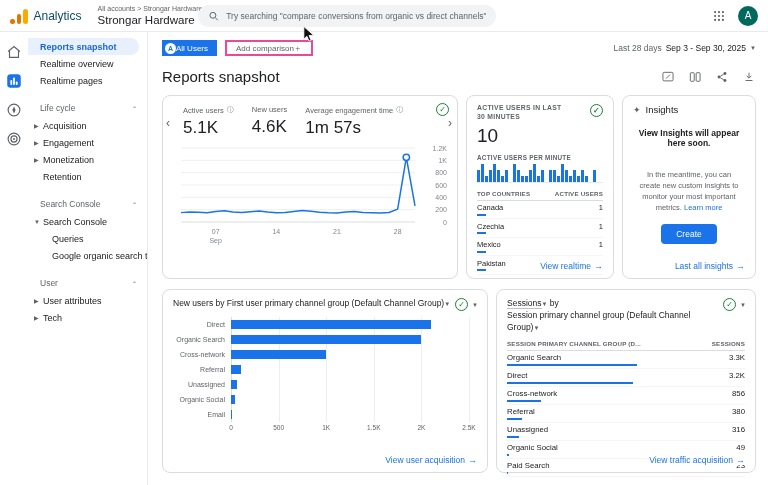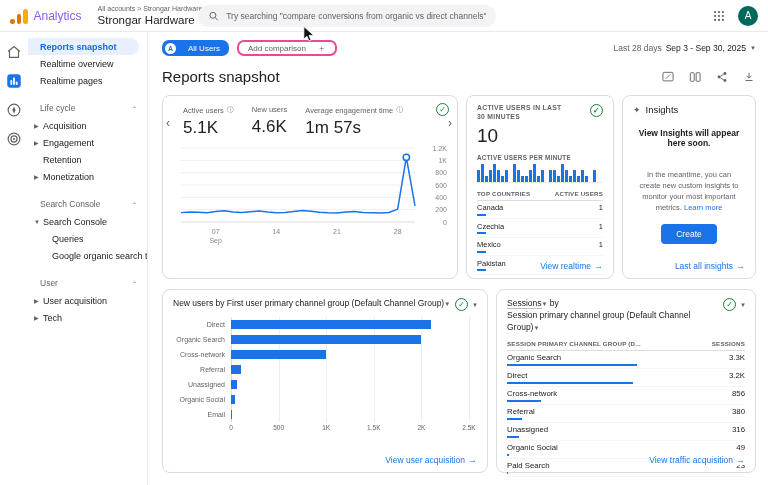--- a/index.html
+++ b/index.html
@@ -4,21 +4,21 @@
 <style>
   *{box-sizing:border-box;margin:0;padding:0}
   html,body{width:768px;height:485px;overflow:hidden;background:#fff;
     font-family:"Liberation Sans",sans-serif;color:#202124}
   
   .header{height:32px;display:flex;align-items:center;padding:0 10px;border-bottom:1px solid #e8eaed;position:relative;background:#fff}
   .ga-logo{display:flex;align-items:flex-end;gap:2px;height:16px;margin-right:6px}
   .ga-dot{width:4.5px;height:4.5px;border-radius:50%;background:#e37400}
   .ga-bar-m{width:4.5px;height:9.5px;border-radius:2.5px;background:#e37400}
   .ga-bar-t{width:4.5px;height:15px;border-radius:2.5px;background:#f9ab00}
-  .app-name{font-size:12px;color:#8b5cf6}
+  .app-name{font-size:12px;color:#0c4a6e}
   .account-block{margin-left:16px;cursor:pointer}
   .breadcrumb{font-size:7px;color:#5f6368}
   .property{font-size:11.5px;color:#202124;display:flex;align-items:center;gap:3px;margin-top:2px}
   .drop-caret{font-size:6px;color:#5f6368}
   .searchbar{position:absolute;left:198px;top:5px;width:298px;height:22px;background:#f1f3f4;border-radius:12px;display:flex;align-items:center;padding:0 10px;gap:7px}
   .searchbar input{border:none;background:transparent;outline:none;font-size:8.5px;color:#5f6368;width:100%;font-family:inherit}
   .searchbar input::placeholder{color:#5f6368}
   .header-right{margin-left:auto;display:flex;align-items:center;gap:12px}
   .avatar{width:20px;height:20px;border-radius:50%;background:#00695c;color:#fff;font-size:10px;display:flex;align-items:center;justify-content:center;cursor:pointer}
   
@@ -31,21 +31,21 @@
   .nav-item.active{background:#e8f0fe;color:#1967d2;border-radius:0 14px 14px 0;margin-right:8px;font-weight:bold}
   .nav-item .arrow{width:9px;font-size:6px;color:#5f6368;flex:none}
   .nav-item .arrow-spacer{width:9px;flex:none}
   .nav-item.child{padding-left:24px;color:#202124}
   .nav-section{margin-top:8px}
   .nav-section-title{display:flex;justify-content:space-between;align-items:center;padding:6px 10px 4px 12px;color:#5f6368;font-size:8.5px}
   .collapse-chevron{font-size:6px;color:#5f6368;cursor:pointer}
   
   .main{flex:1;padding:4px 12px 0 14px;position:relative;overflow:hidden}
   .toolbar{display:flex;align-items:center;height:24px}
-  .chip{display:flex;align-items:center;gap:12px;height:16px;border-radius:7px;font-size:8px;cursor:pointer}
+  .chip{display:flex;align-items:center;gap:0;height:16px;border-radius:0;font-size:8px;cursor:pointer}
   .chip-all{background:#1a73e8;color:#fff;padding:0 9px 0 3px}
   .chip-a{width:11px;height:11px;border-radius:50%;background:#fff;color:#1a73e8;font-size:7px;font-weight:bold;display:flex;align-items:center;justify-content:center}
   .chip-add{border:2px solid #ec4899;color:#5f6368;padding:0 9px;margin-left:8px}
   .chip-add .plus{font-size:8px}
   .daterange{margin-left:auto;font-size:8.5px;display:flex;gap:4px;align-items:center;cursor:pointer}
   .dr-label{color:#5f6368}
   .dr-value{color:#202124}
   .title-row{display:flex;align-items:center;margin-top:8px}
   .page-title{font-size:15px;font-weight:400;color:#202124}
   .title-icons{margin-left:auto;display:flex;gap:13px;align-items:center}
@@ -208,26 +208,26 @@
           </div>
           <div class="nav-item arrowed">
             <span class="arrow">▶</span>
             <span class="nav-label">Acquisition</span>
           </div>
           <div class="nav-item arrowed">
             <span class="arrow">▶</span>
             <span class="nav-label">Engagement</span>
           </div>
           <div class="nav-item arrowed">
+            <span class="arrow">▶</span>
+            <span class="nav-label">Monetization</span>
+          </div>
+          <div class="nav-item arrowed">
             <span class="arrow-spacer"></span>
             <span class="nav-label">Retention</span>
-          </div>
-          <div class="nav-item arrowed">
-            <span class="arrow">▶</span>
-            <span class="nav-label">Monetization</span>
           </div>
         </div>
         <div class="nav-section">
           <div class="nav-section-title">
             <span>Search Console</span>
             <span class="collapse-chevron">⌃</span>
           </div>
           <div class="nav-item arrowed">
             <span class="arrow">▼</span>
             <span class="nav-label">Search Console</span>
@@ -239,21 +239,21 @@
             <span class="nav-label">Google organic search traf...</span>
           </div>
         </div>
         <div class="nav-section">
           <div class="nav-section-title">
             <span>User</span>
             <span class="collapse-chevron">⌃</span>
           </div>
           <div class="nav-item arrowed">
             <span class="arrow">▶</span>
-            <span class="nav-label">User acquisition</span>
+            <span class="nav-label">User attributes</span>
           </div>
           <div class="nav-item arrowed">
             <span class="arrow">▶</span>
             <span class="nav-label">Tech</span>
           </div>
         </div>
       </div>
   </nav>
 
   <main class="main">

